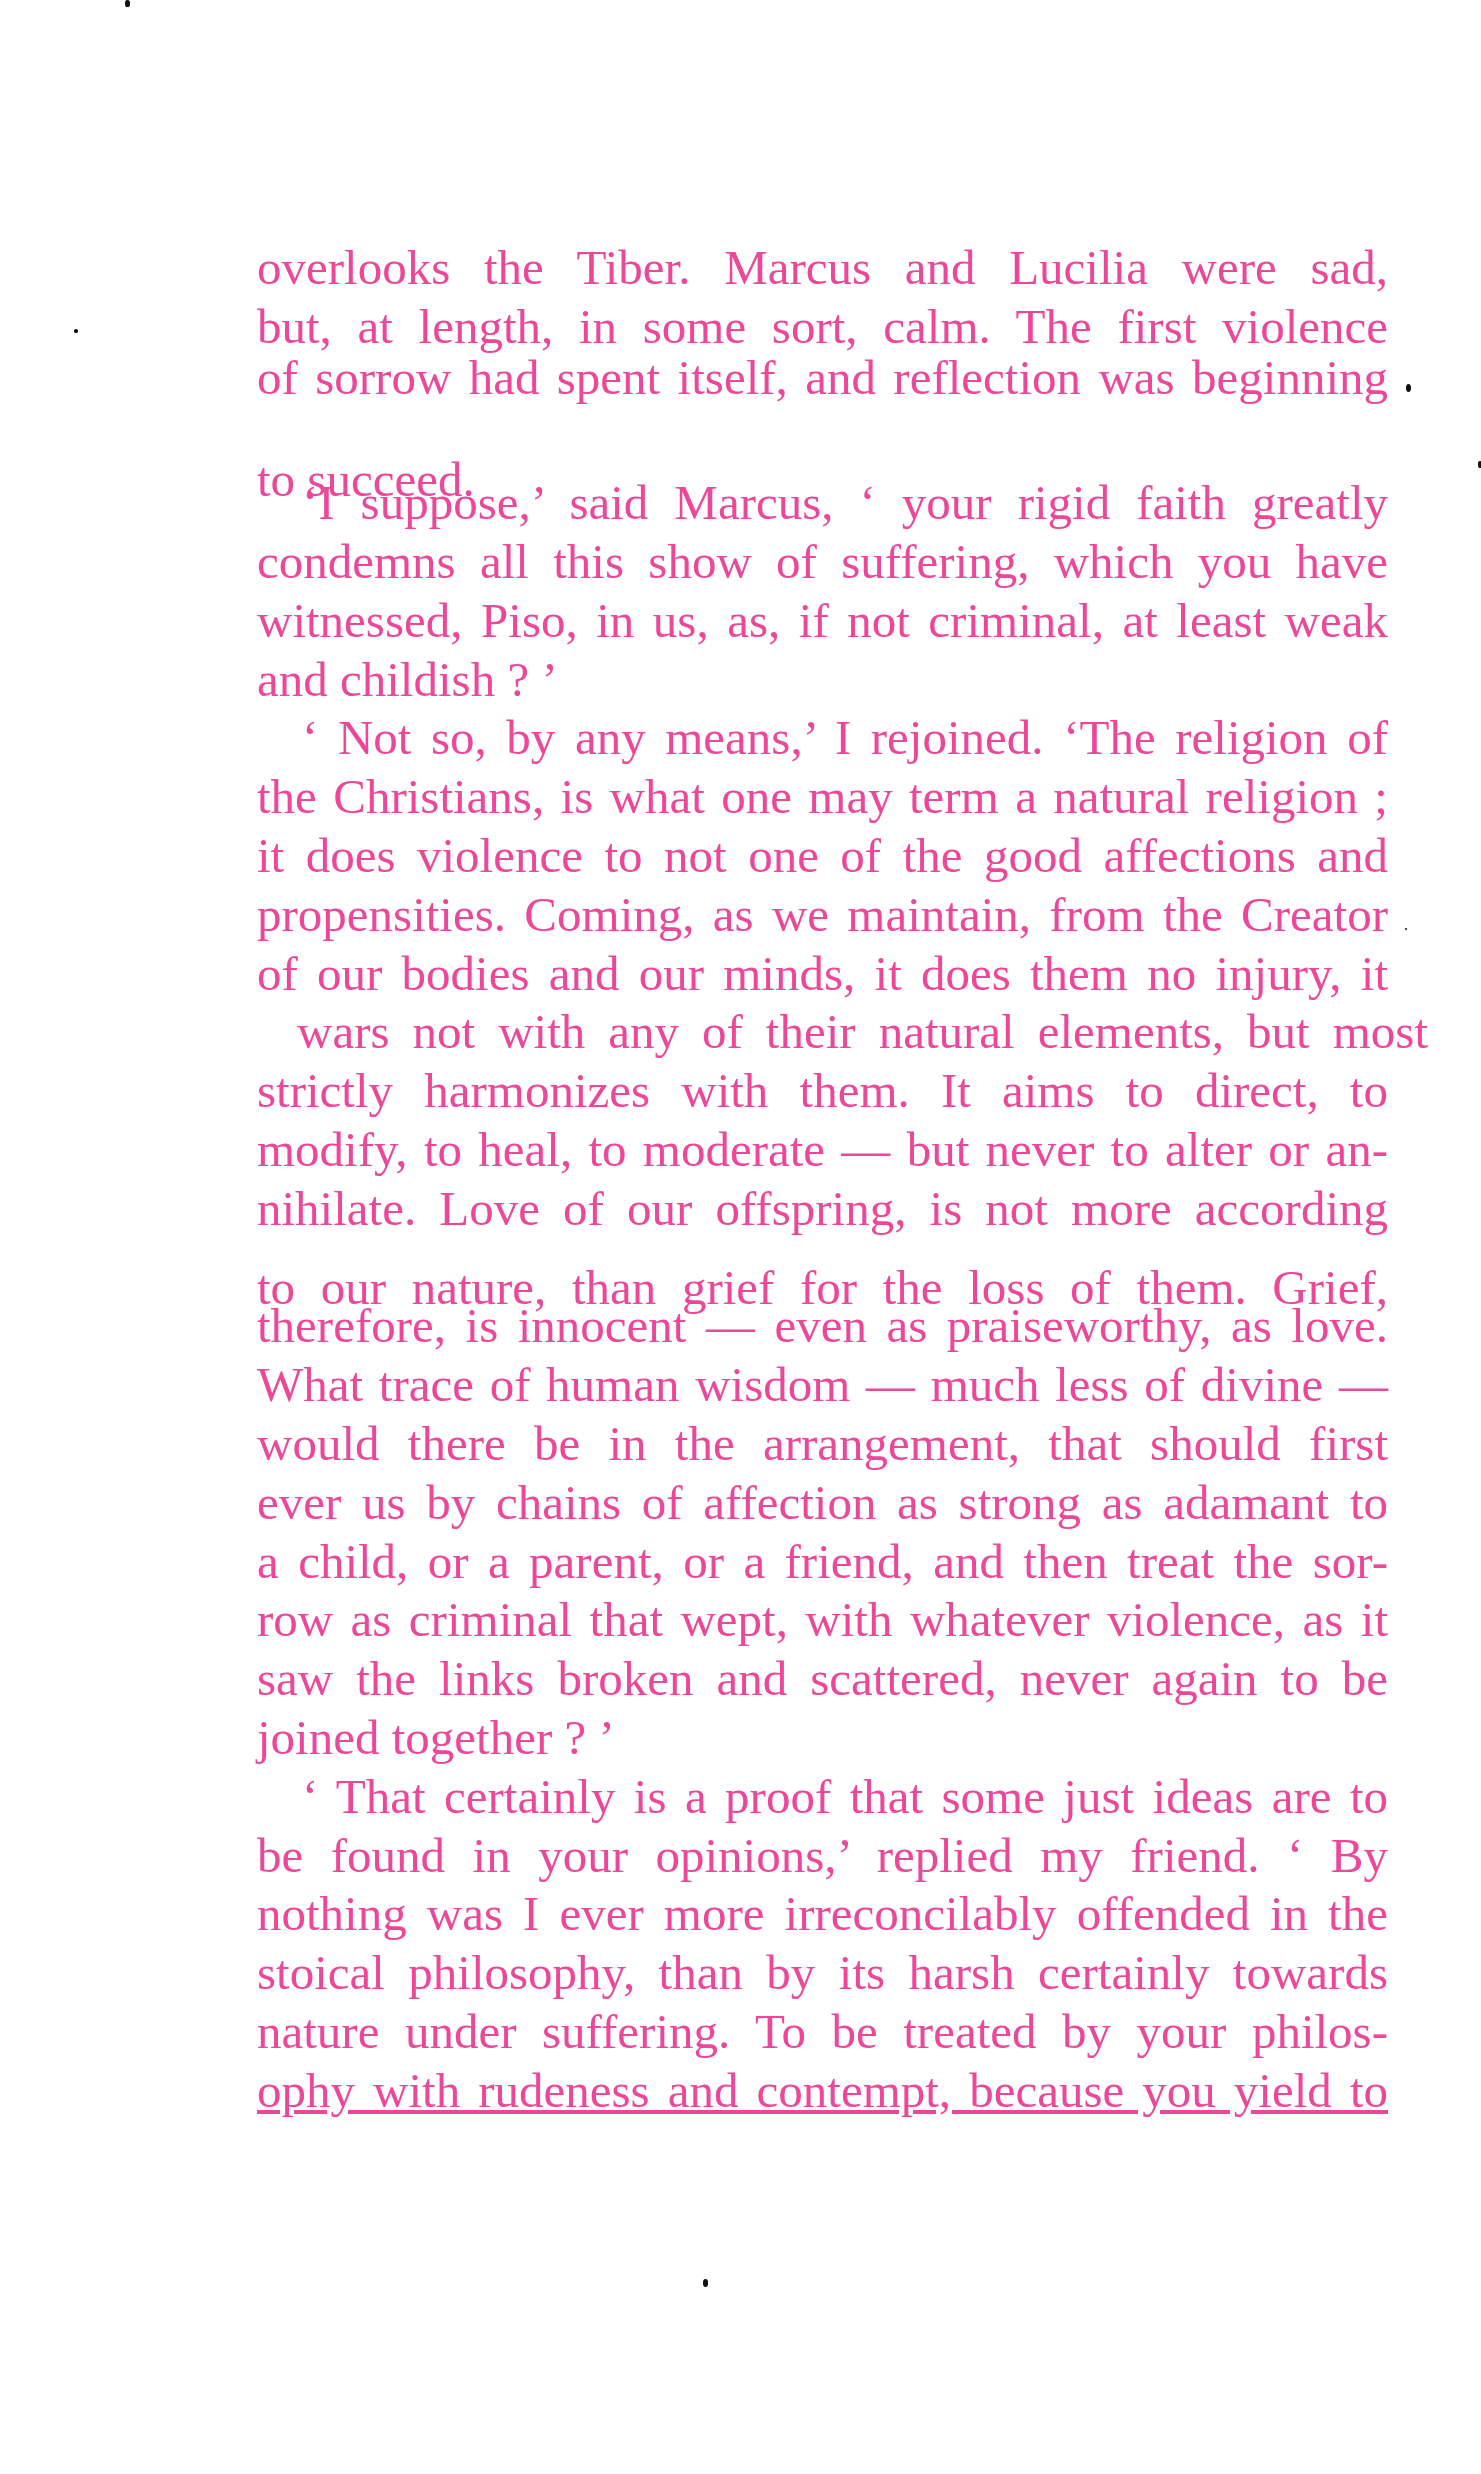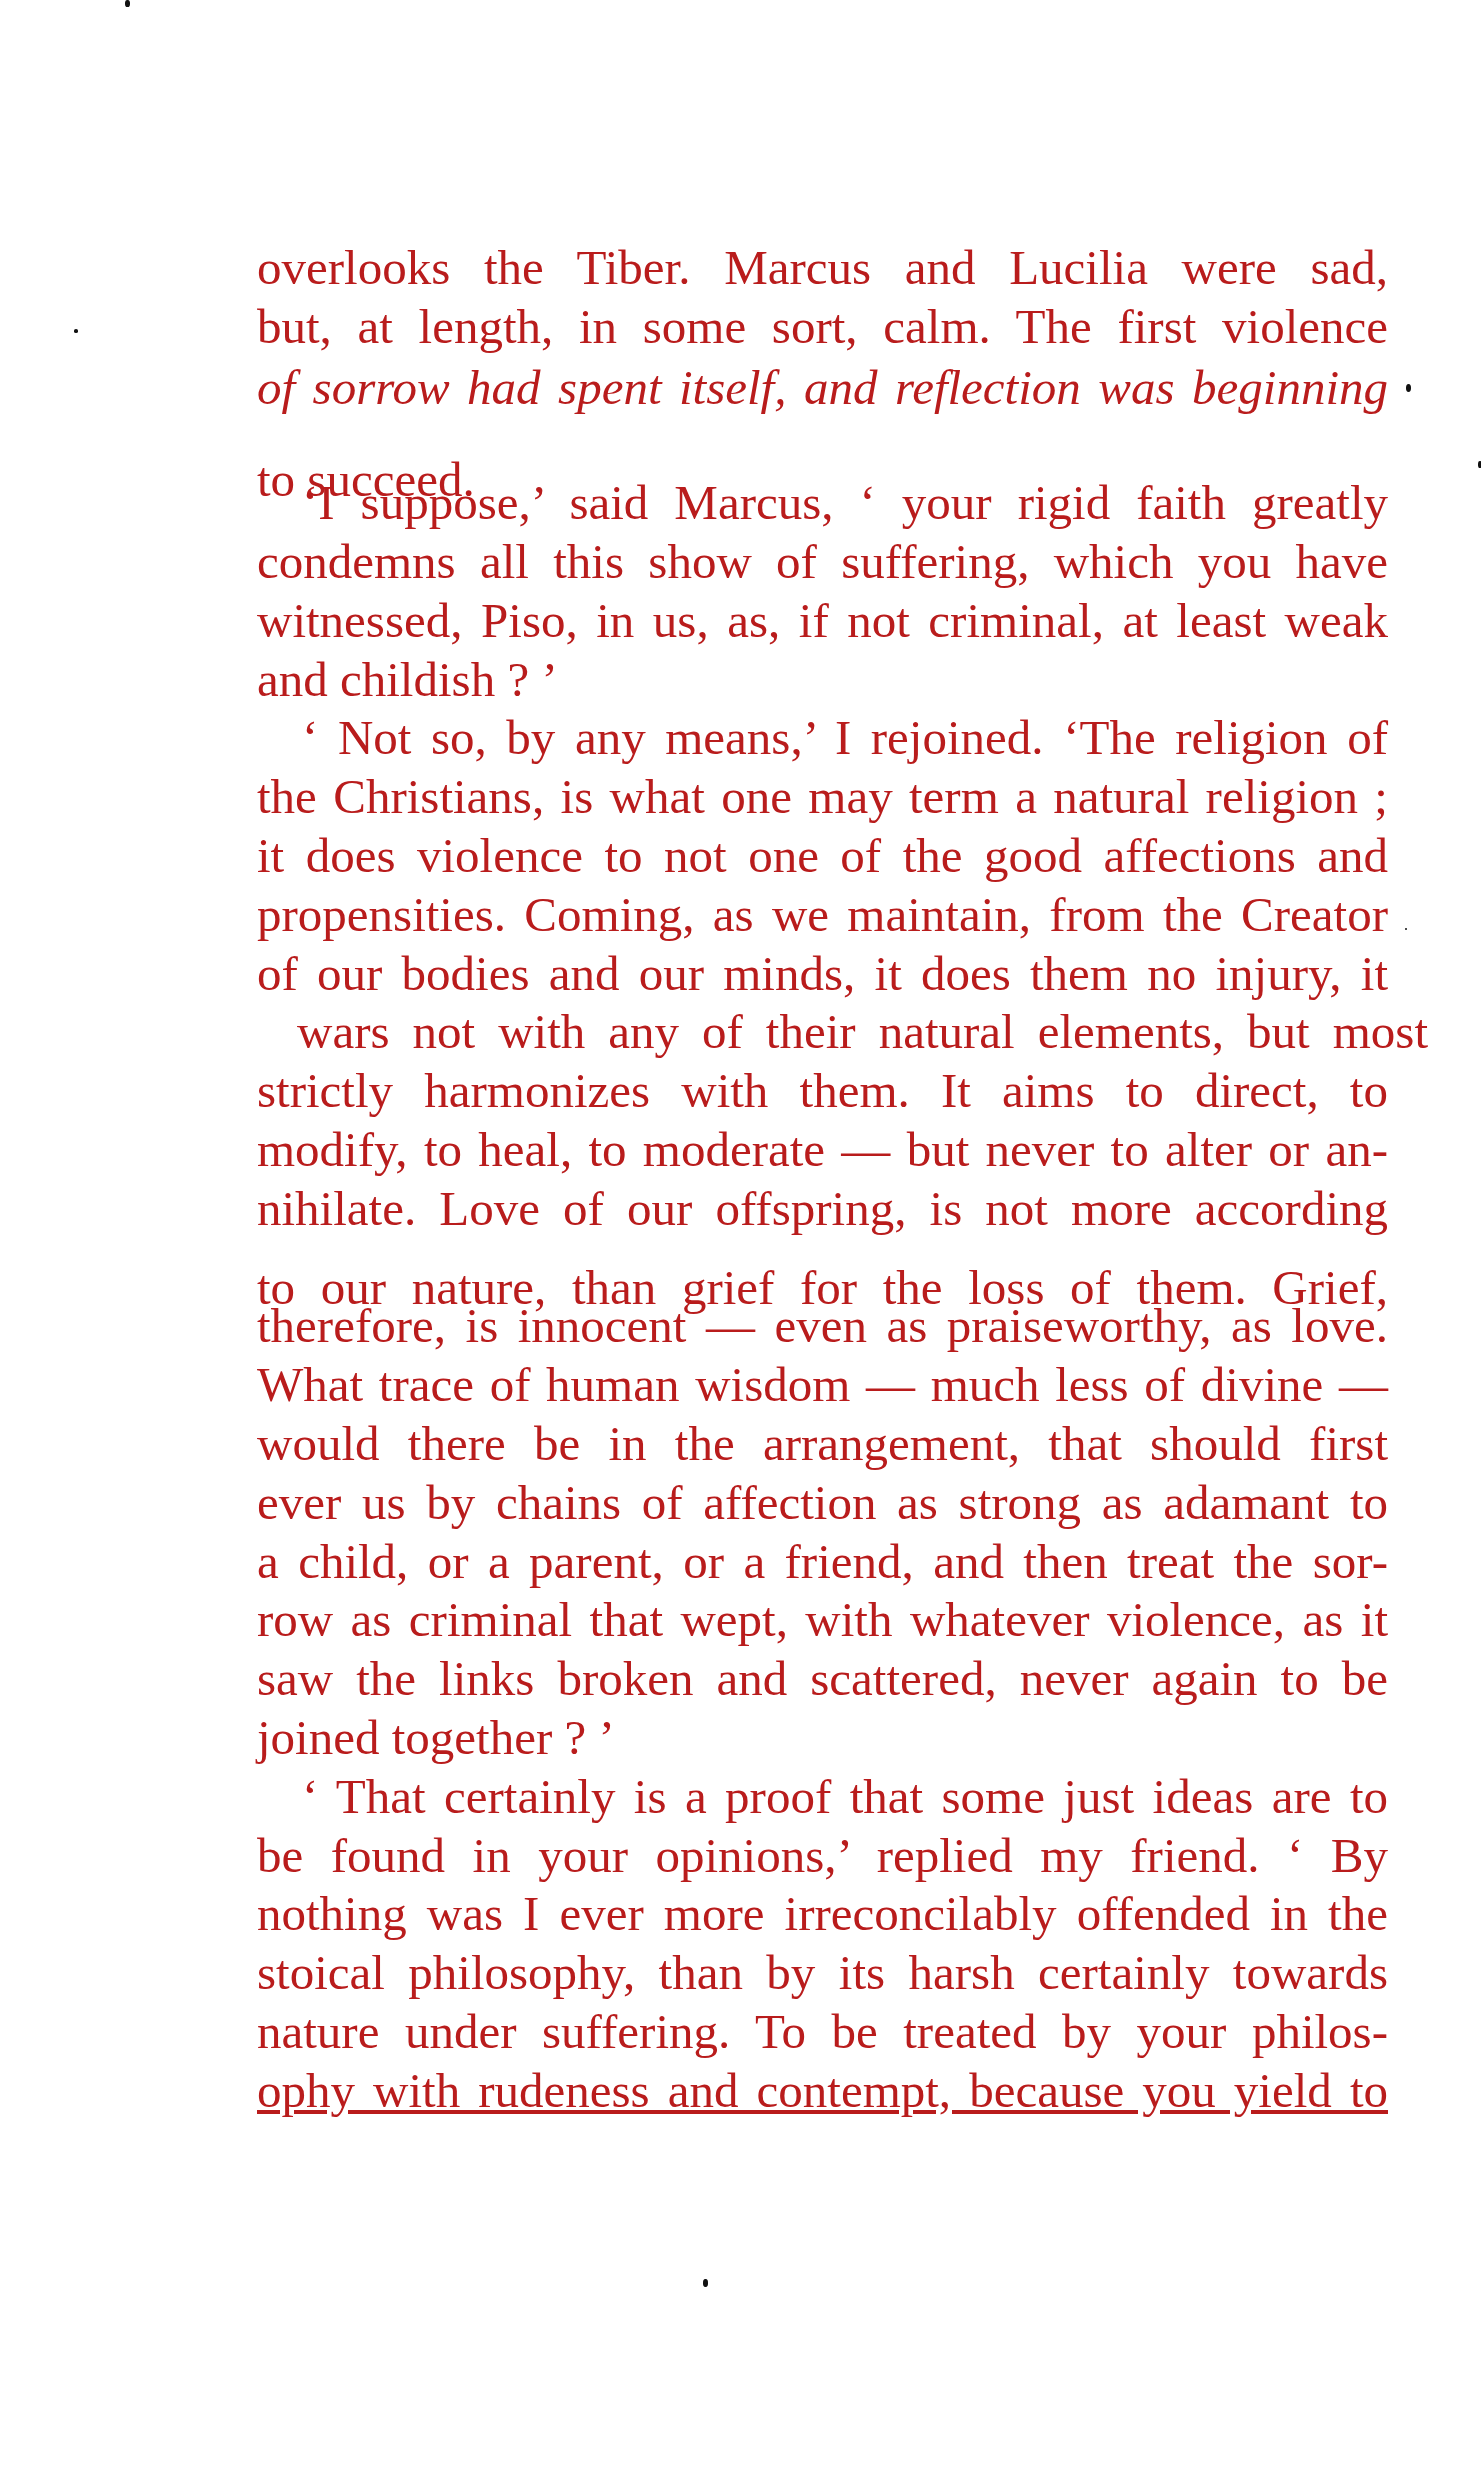--- a/index.html
+++ b/index.html
@@ -12,36 +12,36 @@
     transform: scaleX(0.92); transform-origin: left center;
   }
   .book-title {
     position: absolute; left: 407px; top: 6px;
     font-family: "Liberation Serif", serif; font-size: 28px; font-weight: bold; letter-spacing: 9.7px;
     line-height: 45px; color: #0a0a0a;
   }
   .body-text { position: absolute; left: 257px; top: 239px; width: 1131px; }
   .line {
     position: absolute; left: 0; width: 1131px; height: 58px;
-    font-family: "Liberation Serif", serif; font-size: 49px; line-height: 58px; color: #b91c1c;
+    font-family: "Liberation Serif", serif; font-size: 49px; line-height: 58px; color: #ec4899;
     white-space: nowrap; text-align: justify; text-align-last: justify;
   }
   .line.indent { padding-left: 45px; width: 1086px; }
   .line.last { text-align-last: left; }
   .mark { position: absolute; background: #111; border-radius: 50%; }
 </style>
 </head>
 <body>
 
 <div class="page">
 
   <div class="body-text" id="body-text">
       <div class="line" style="top: 0px;">overlooks the Tiber.  Marcus and Lucilia  were sad,</div>
       <div class="line" style="top: 59px;">but, at length, in some  sort, calm.  The  first  violence</div>
-      <div class="line" style="top: 120px; font-style: italic;">of sorrow had spent itself, and reflection was  beginning</div>
+      <div class="line" style="top: 110px;">of sorrow had spent itself, and reflection was  beginning</div>
       <div class="line last" style="top: 168px; margin-top: 44px;">to succeed.</div>
       <div class="line indent" style="top: 235px;">‘I suppose,’ said Marcus,  ‘ your  rigid  faith  greatly</div>
       <div class="line" style="top: 294px;">condemns all this show of suffering, which  you  have</div>
       <div class="line" style="top: 353px;">witnessed, Piso, in us, as, if not criminal, at least  weak</div>
       <div class="line last" style="top: 412px;">and childish ? ’</div>
       <div class="line indent" style="top: 470px;">‘ Not so, by any means,’ I rejoined.  ‘The religion of</div>
       <div class="line" style="top: 529px;">the Christians, is what one may term a natural religion ;</div>
       <div class="line" style="top: 588px;">it does violence to not one of  the  good  affections and</div>
       <div class="line" style="top: 647px;">propensities.  Coming, as we maintain, from the Creator</div>
       <div class="line" style="top: 706px;">of our bodies and our minds, it does them no  injury,  it</div>

